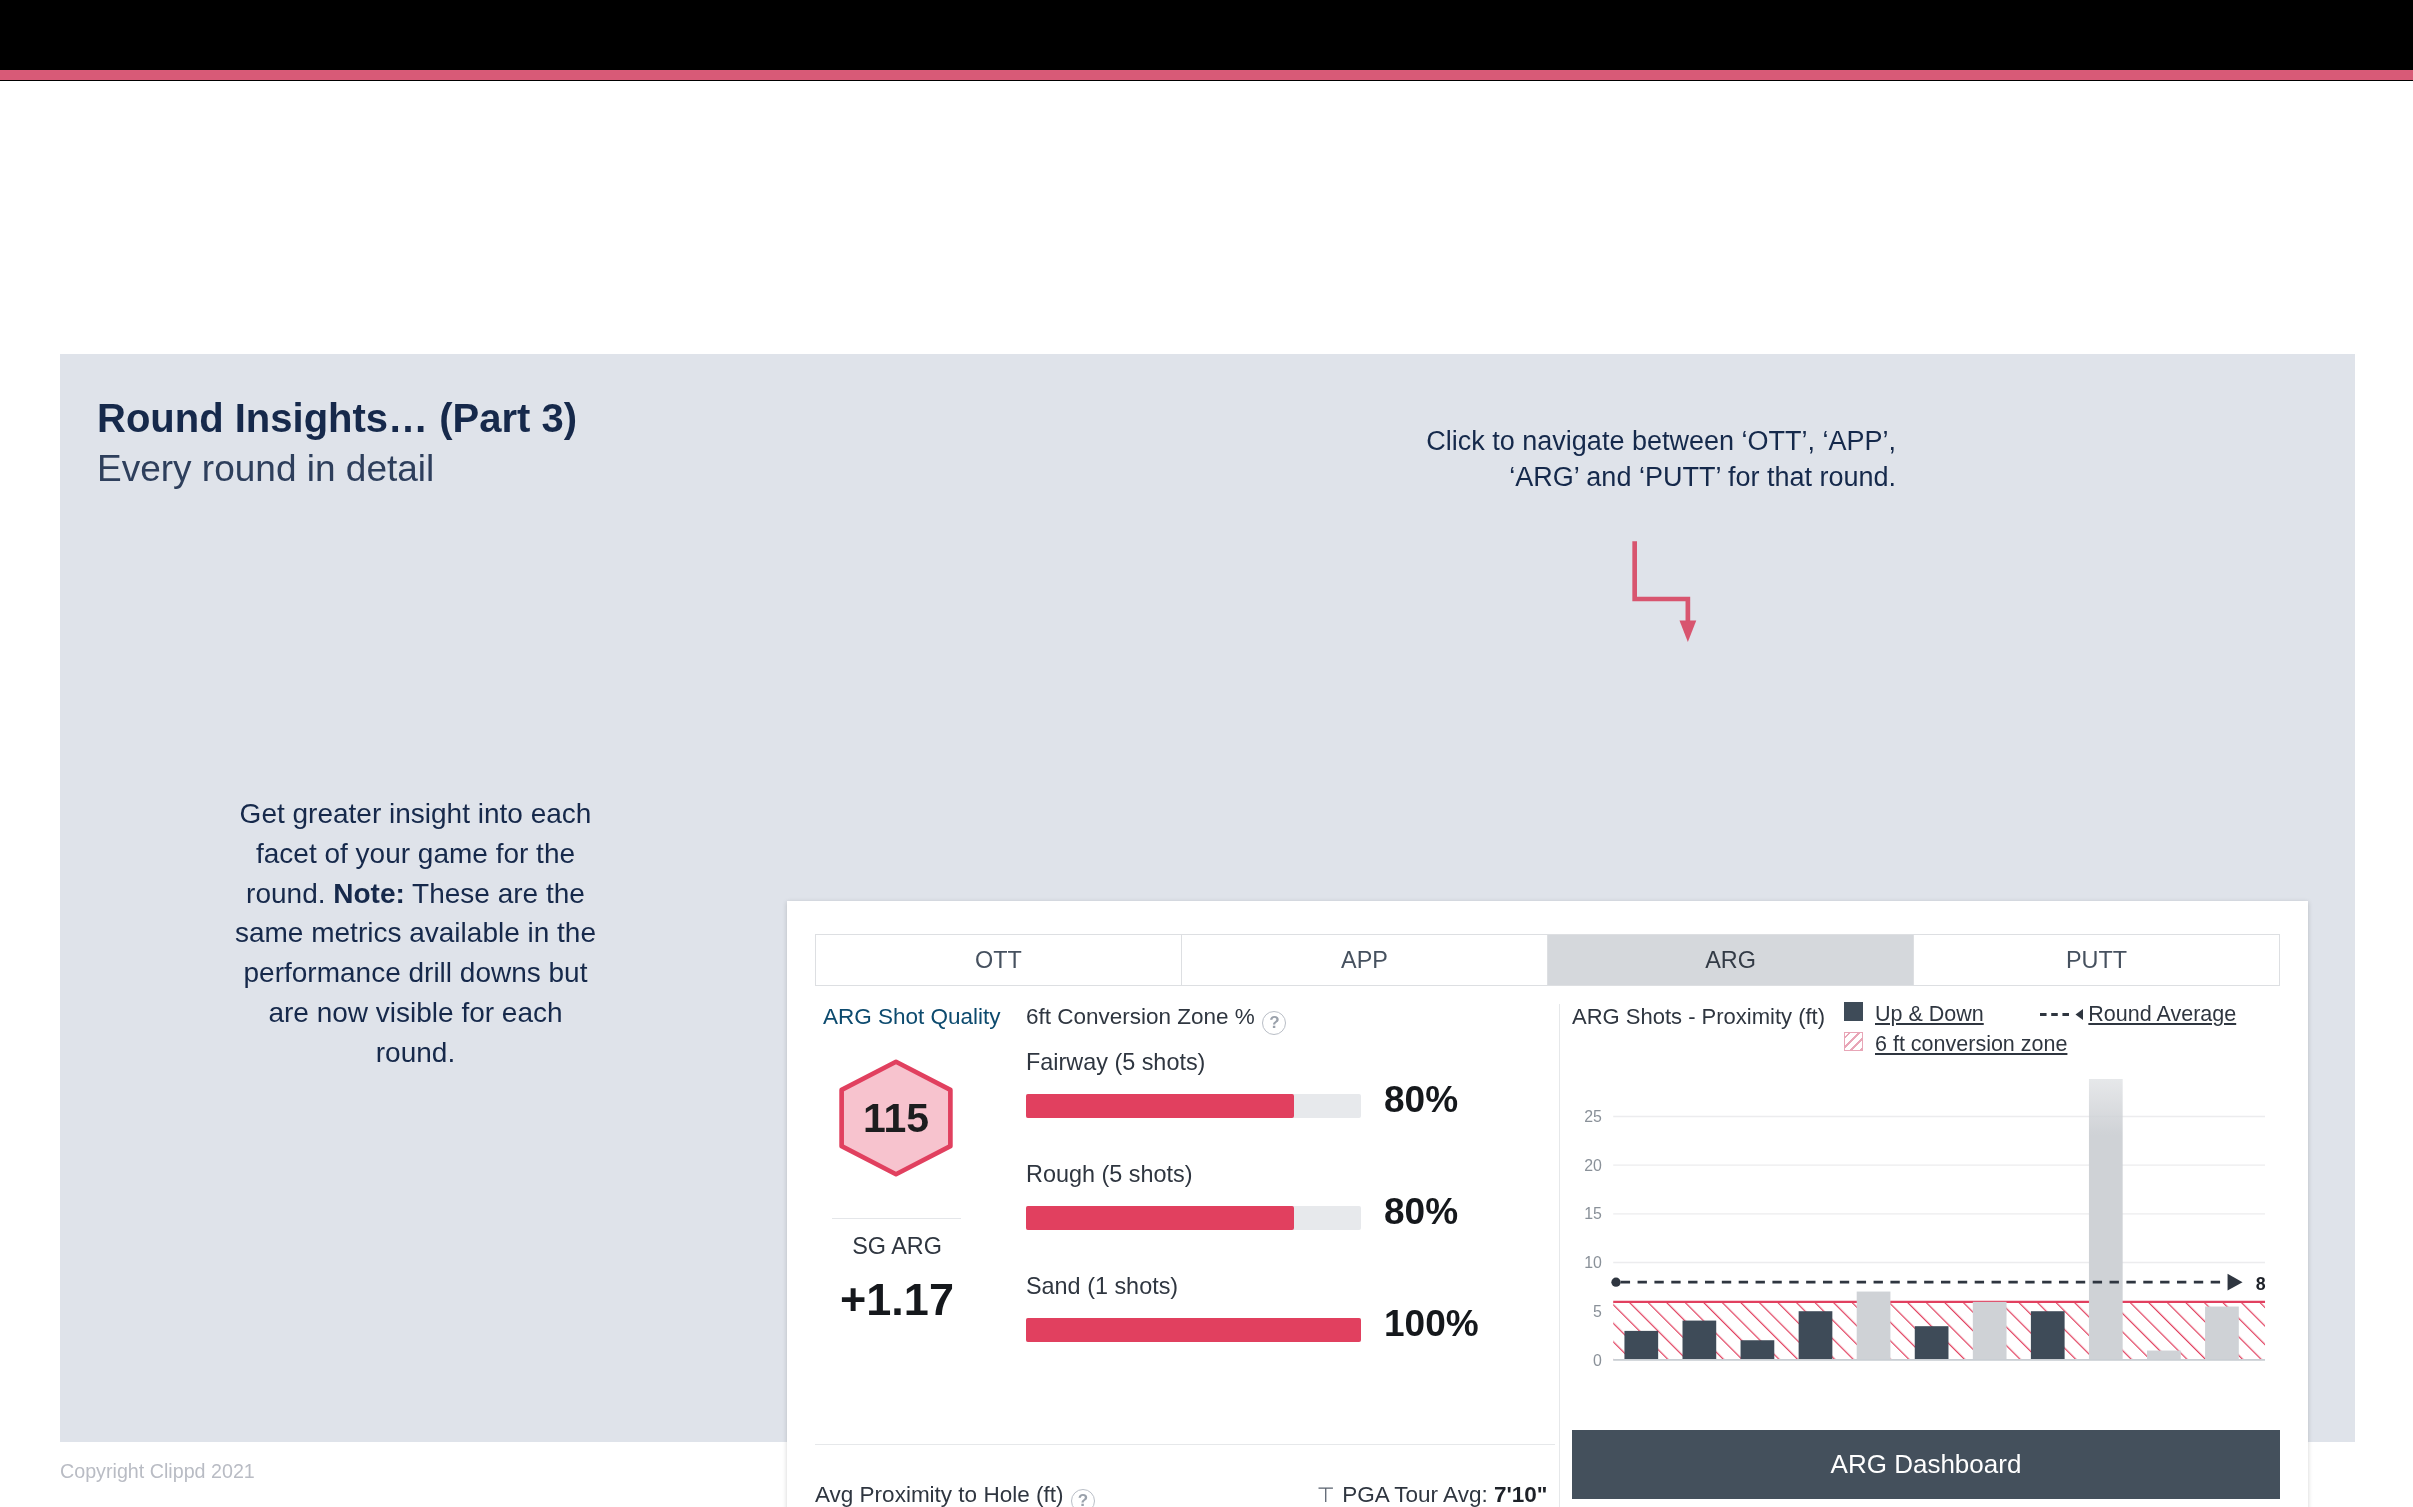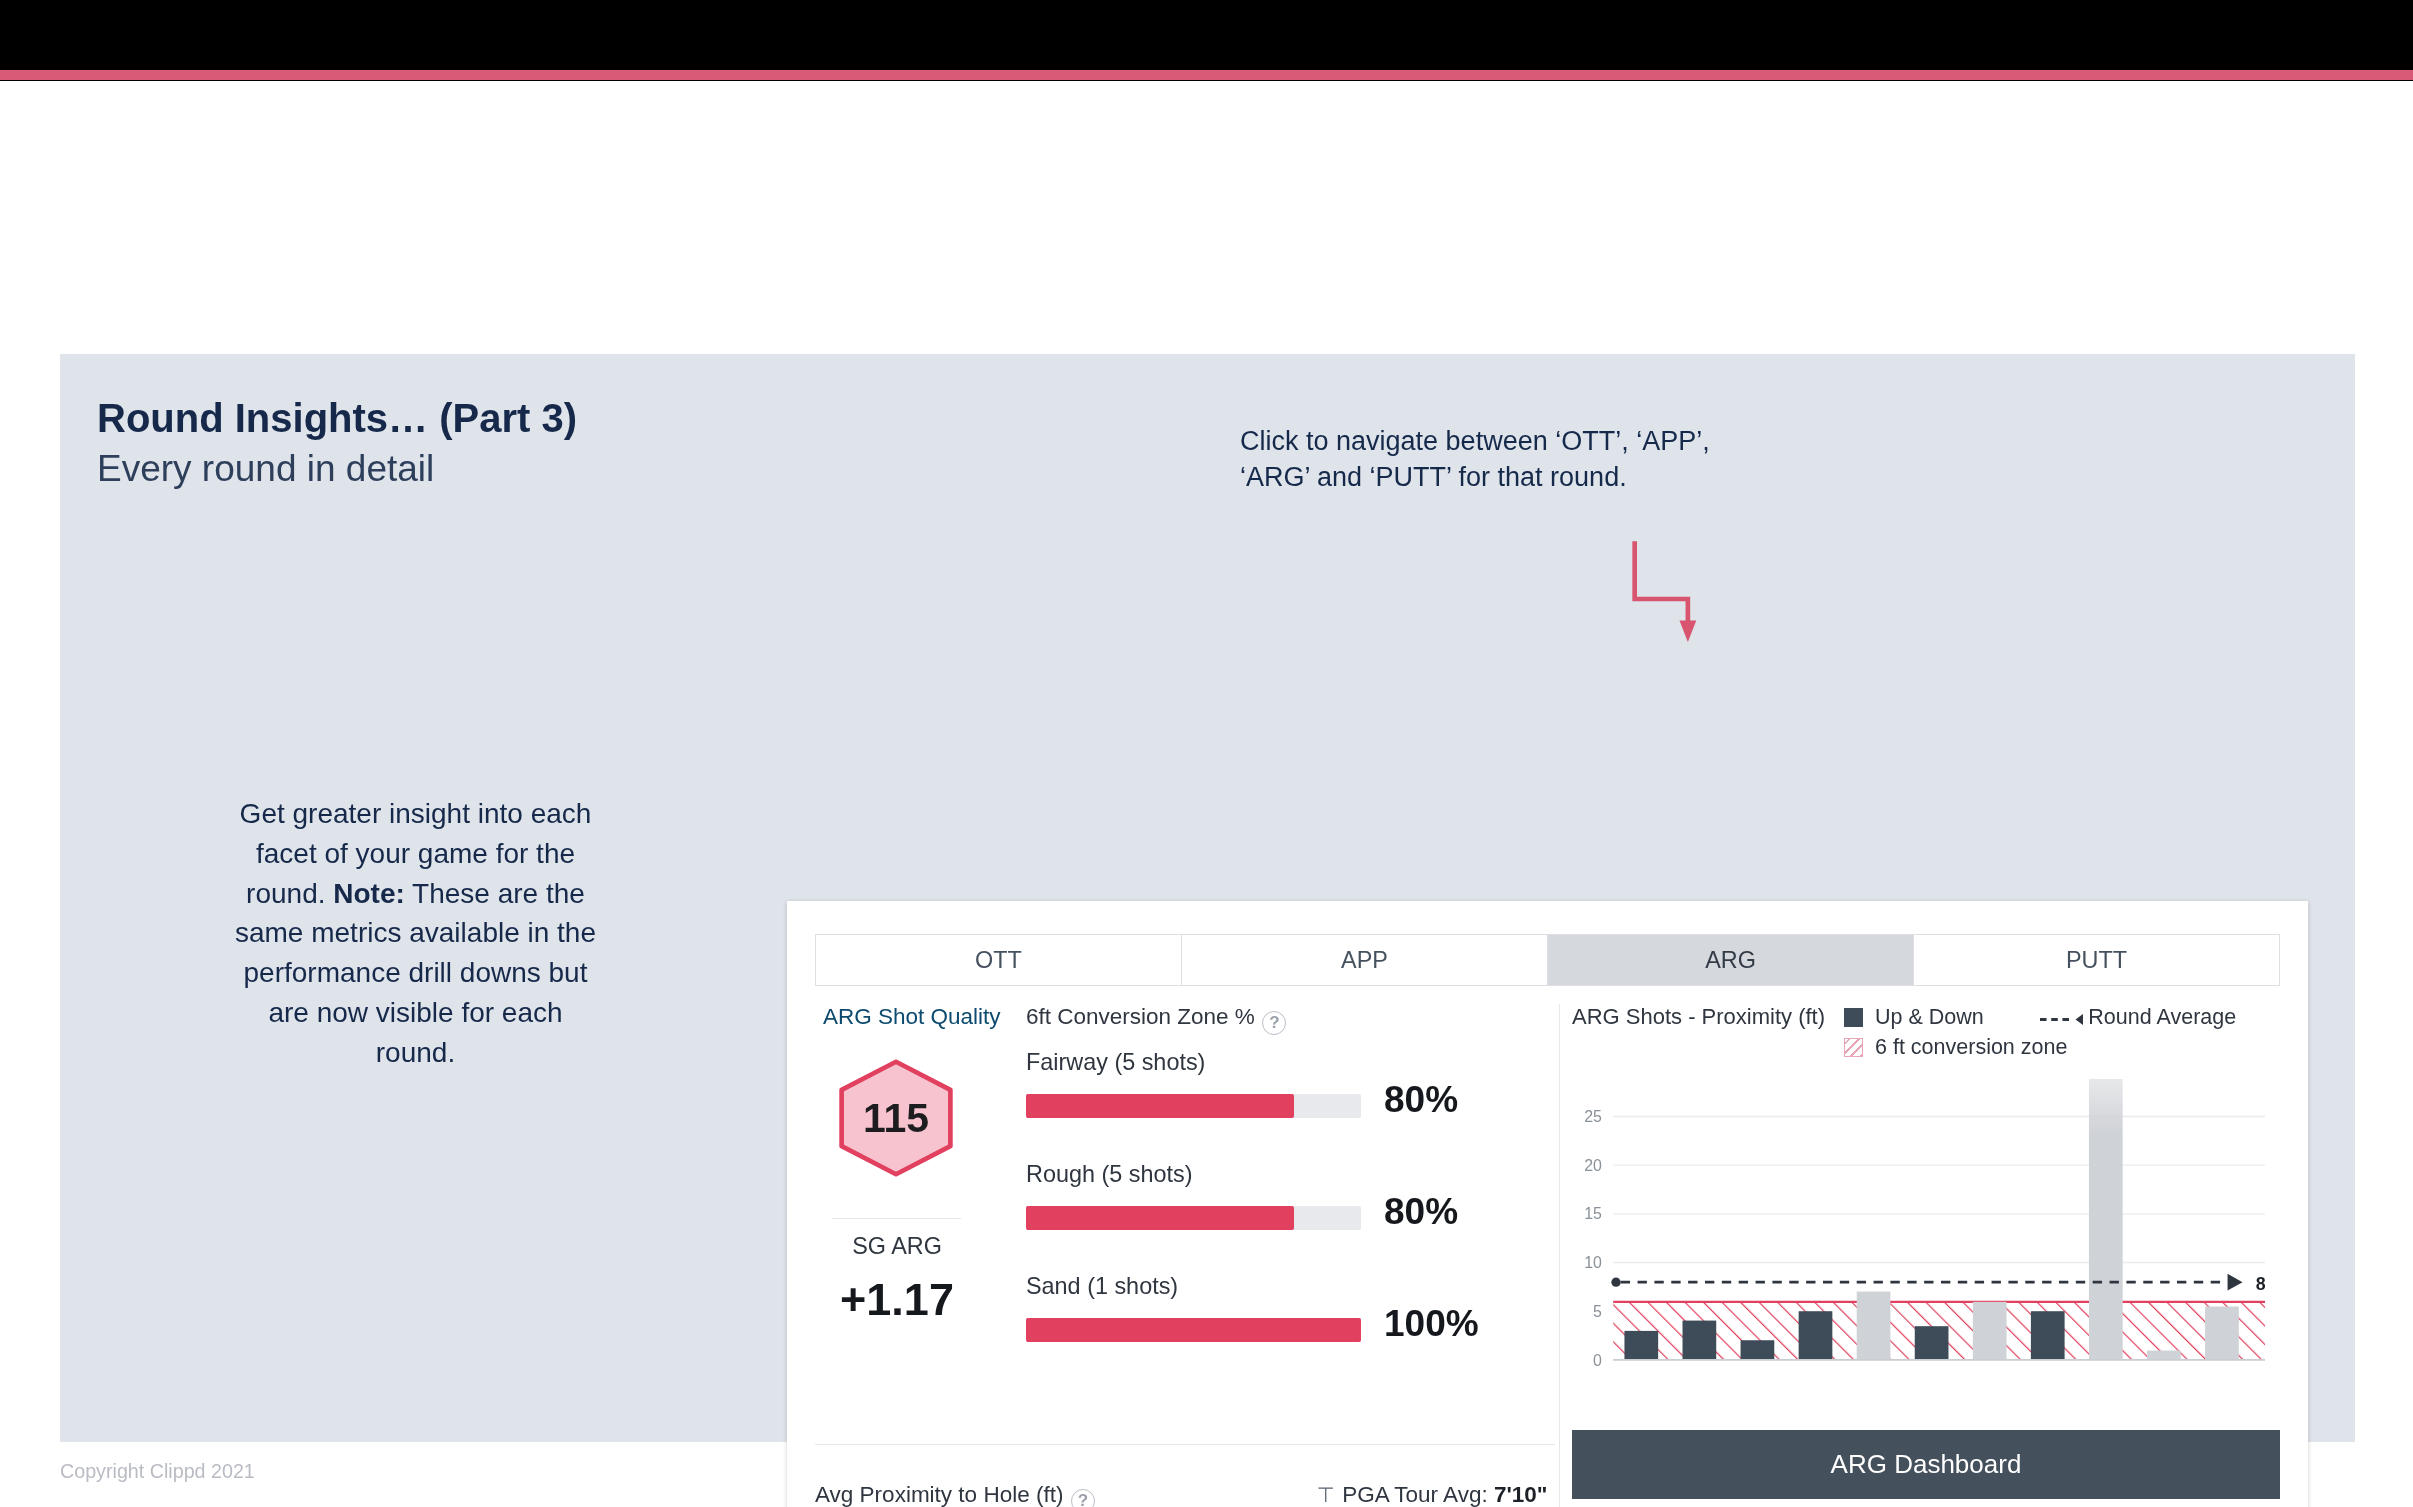--- a/index.html
+++ b/index.html
@@ -25,21 +25,21 @@
   .logo      { position:absolute; right:67px; top:117px; font-size:54px; font-weight:800; color:#e14163;
                letter-spacing:-2.1px; line-height:1; font-family:"DejaVu Sans", sans-serif; }
   .hdr-rule  { position:absolute; left:60px; top:239px; width:2295px; height:2.8px; background:#d8556f; }
 
   
   .panel { position:absolute; left:60px; top:273px; width:2295px; height:1088px; background:#dfe3ea; }
 
   .title    { position:absolute; left:37px; top:42px; font-size:40px; font-weight:700; color:#16294b; }
   .subtitle { position:absolute; left:37px; top:94px; font-size:37px; font-weight:400; color:#2e3f5c; }
 
-  .callout  { position:absolute; left:1180px; top:70px; width:656px; text-align:left;
+  .callout  { position:absolute; left:1180px; top:70px; width:656px; text-align:right;
               font-size:27px; line-height:1.33; color:#15294b; }
 
   
   .arrow { position:absolute; left:1570px; top:187px; width:84px; height:103px; }
 
   .bodytext { position:absolute; left:173px; top:440px; width:365px; text-align:center;
               font-size:28px; line-height:1.42; color:#16294b; }
   .bodytext b { font-weight:700; }
 
   .footer { position:absolute; left:60px; top:1379px; font-size:19.7px; color:#b9bcc4; }
@@ -83,21 +83,21 @@
   .hdivider { position:absolute; left:0; top:440px; width:740px; height:0.9px; background:#e6e8ea; }
 
   .prox-lbl  { position:absolute; left:0; top:478px; font-size:22.5px; color:#2f3640; }
   .pga-lbl   { position:absolute; right:7.5px; top:478px; font-size:22.5px; color:#2f3640; }
   .pga-lbl b { font-weight:700; color:#1d2128; }
   .tee-ico   { display:inline-block; margin-right:7.5px; color:#5b6470; font-size:20.6px; }
 
   
   .ch-title { position:absolute; left:0; top:0; font-size:22px; color:#2f3640; }
   .legend { position:absolute; left:272px; top:-1.9px; font-size:21.5px; color:#2f3640; }
-  .lg-row { display:flex; align-items:center; height:30px; }
+  .lg-row { display:flex; align-items:flex-start; height:30px;text-decoration:underline; }
   .lg-sq { width:19px; height:19px; background:#3e4b58; margin-right:12px; display:inline-block; }
   .lg-hatch { width:19px; height:19px; margin-right:12px; display:inline-block;
       background:
         repeating-linear-gradient(-45deg,#e8a6b7 0 1.9px, #fff 1.9px 6.6px);
       border:0.9px solid #e8a6b7; }
   .lg-gap { margin-left:56px; }
   .lg-dash { display:inline-block; width:43px; height:19px; margin-right:5.6px; position:relative; top:2.8px;}
 
   .chart { position:absolute; left:0; top:75px; width:708px; height:309px; }
   .btn { position:absolute; left:0; top:426px; width:708px; height:69px; background:#44505c;

